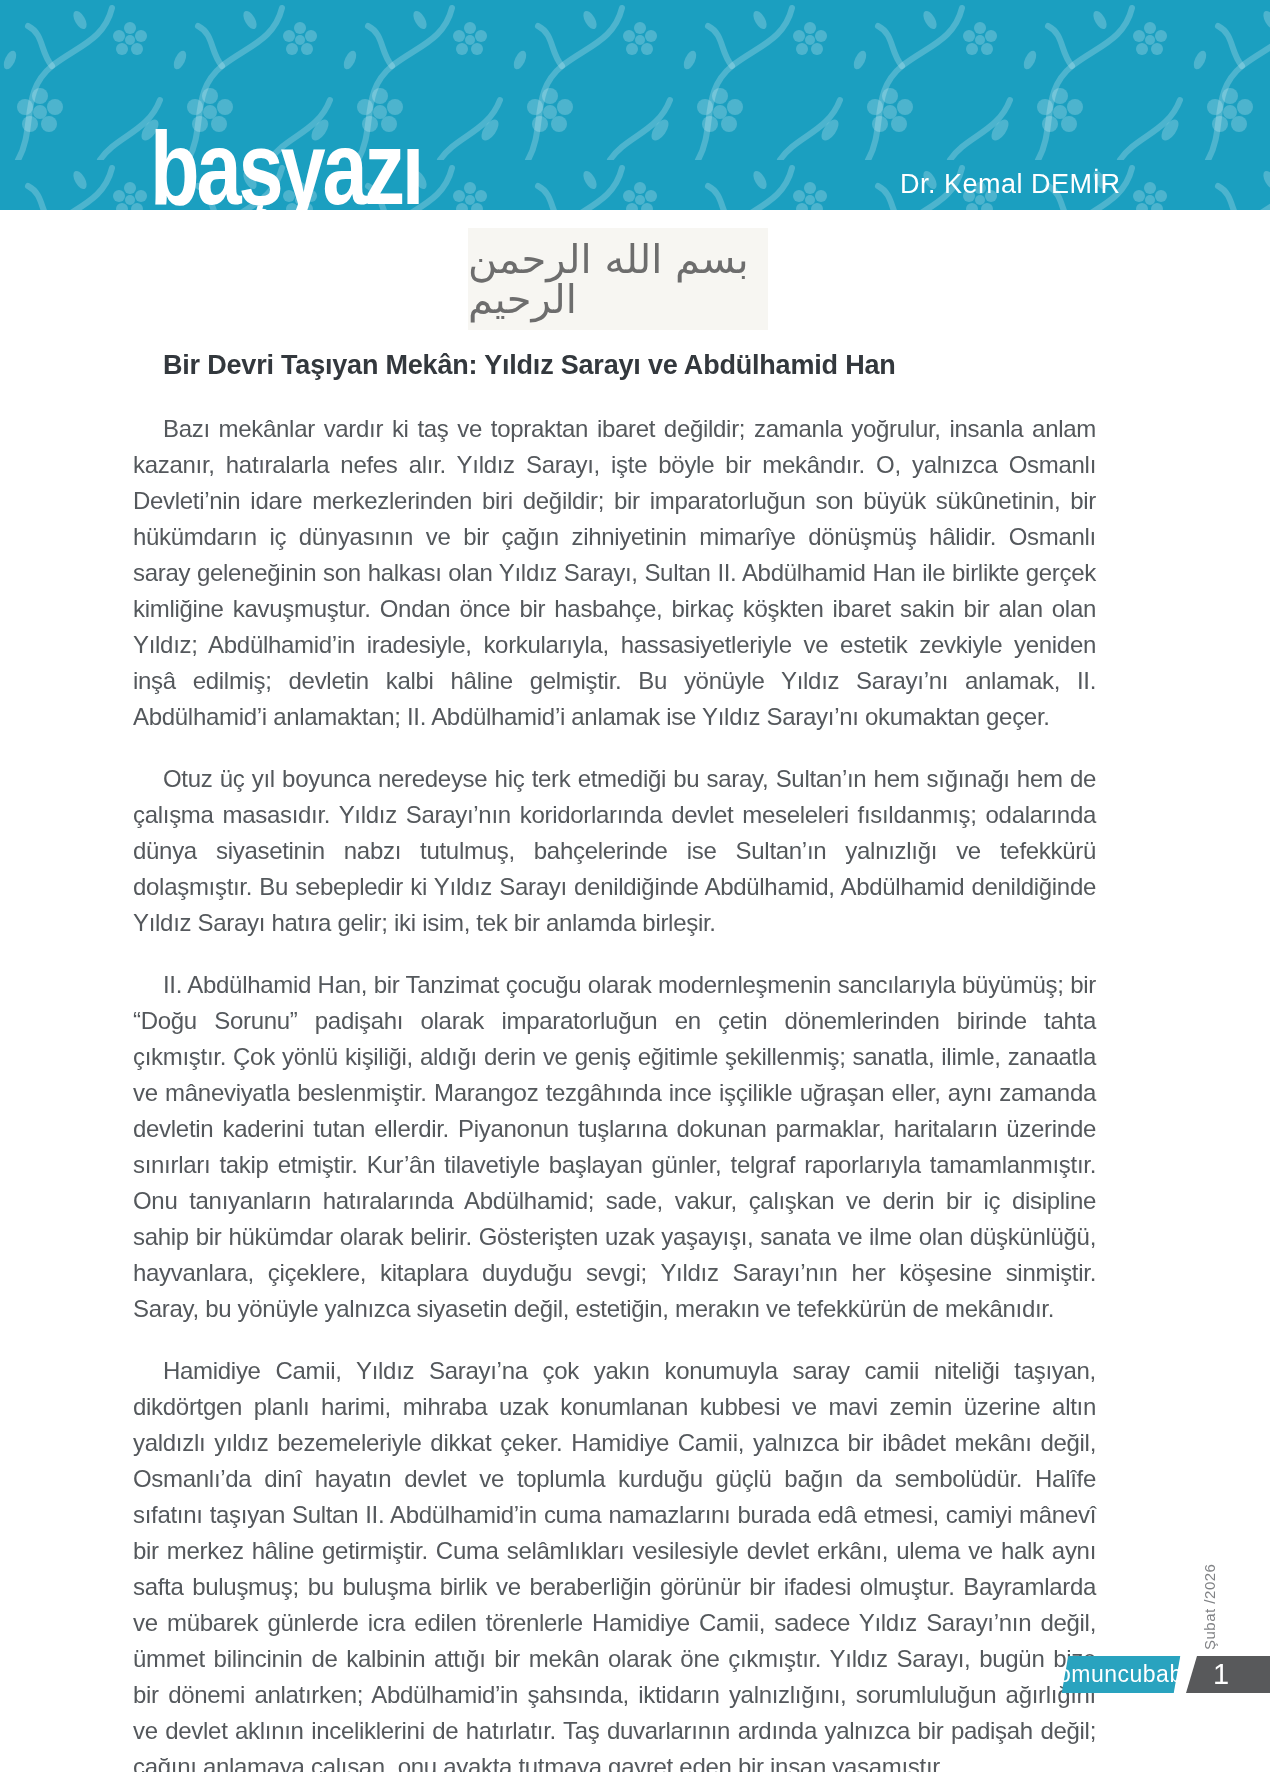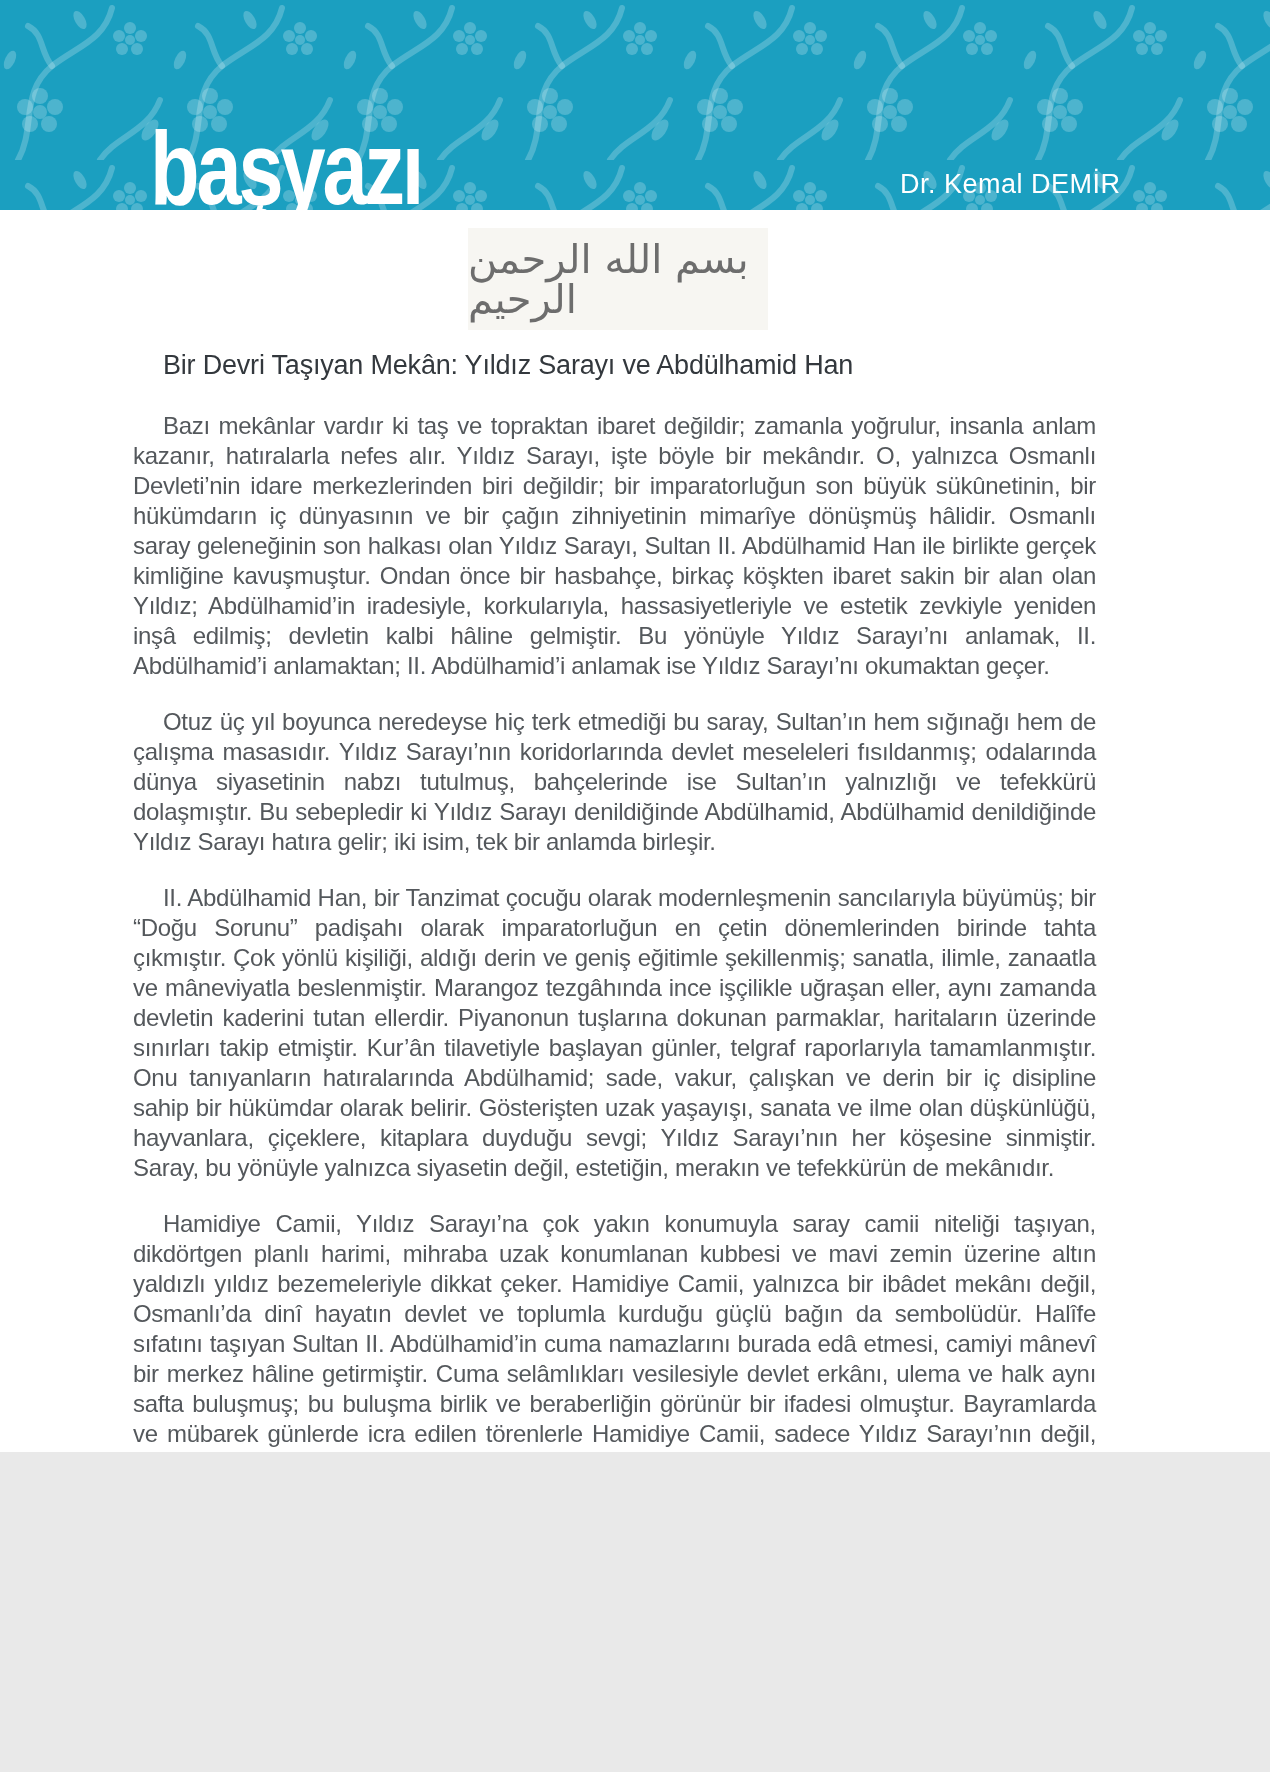--- a/index.html
+++ b/index.html
@@ -1,17 +1,17 @@
 <!DOCTYPE html>
 <html><head>
 <meta charset="utf-8">
 <style>
   html,body{margin:0;padding:0;background:#e9e9e9;}
   .page{
-    position:relative;width:1270px;height:1452px;margin:0 auto;
+    position:relative;width:1270px;height:1772px;margin:0 auto;
     background:#ffffff;overflow:hidden;
     font-family:"Liberation Sans",sans-serif;
   }
   
   .band{position:absolute;top:0;left:0;width:1270px;height:210px;background:#1b9fc0;}
   .band svg{position:absolute;top:0;left:0;display:block;}
   .section-title{
     position:absolute;left:150px;top:116px;
     font-size:104px;font-weight:700;line-height:1;color:#ffffff;
     letter-spacing:-4px;transform:scaleX(0.78);transform-origin:left top;
@@ -25,25 +25,25 @@
   .bismillah{
     position:absolute;left:468px;top:228px;width:300px;height:102px;
     background:#f7f6f2;display:flex;align-items:center;justify-content:flex-start;
   }
   .bismillah span{
     font-family:"DejaVu Sans",sans-serif;font-size:40px;color:#6d6d6d;line-height:1;
   }
   
   .article{position:absolute;left:133px;top:350px;width:963px;color:#54585c;}
   .article-title{
-    font-size:27px;font-weight:400;color:#33383d;
+    font-size:27px;font-weight:700;color:#33383d;
     margin:0 0 30px 30px;letter-spacing:-0.2px;
   }
   .article p{
-    font-size:24px;line-height:30px;letter-spacing:-0.3px;
+    font-size:24px;line-height:36px;letter-spacing:-0.3px;
     text-align:justify;text-indent:30px;margin:12px 0 26px 0;
   }
   
   .issue{
     position:absolute;left:1201px;top:1650px;
     transform:rotate(-90deg);transform-origin:0 0;
     font-size:15px;color:#808285;letter-spacing:0.5px;white-space:nowrap;
   }
   .footer{
     position:absolute;top:1656px;right:0;height:37px;display:flex;align-items:stretch;

